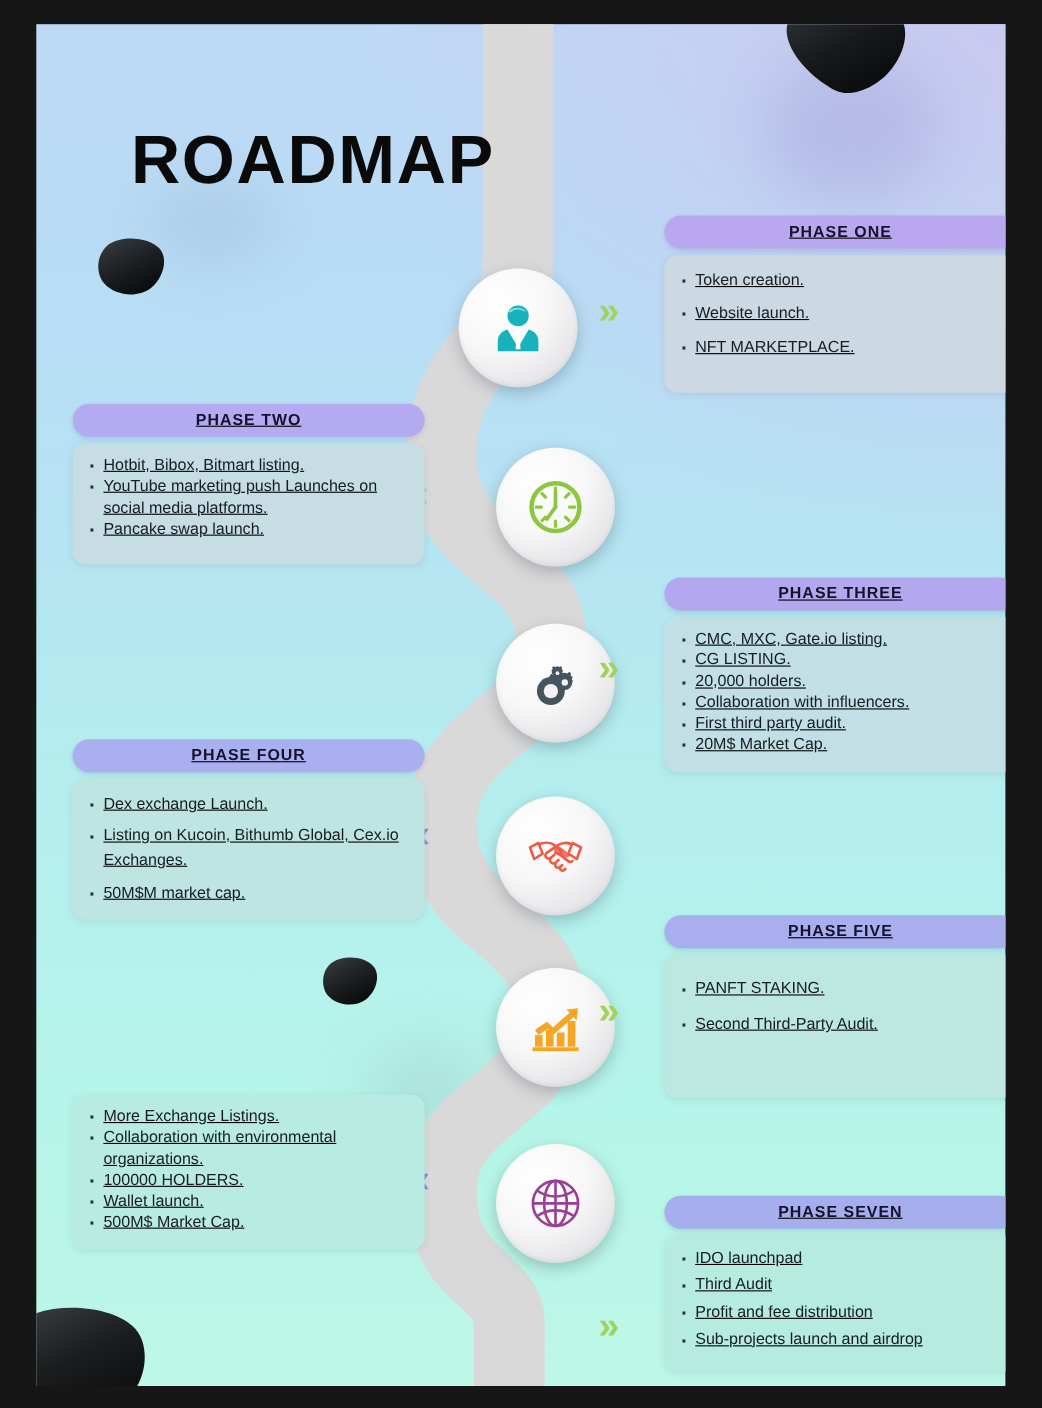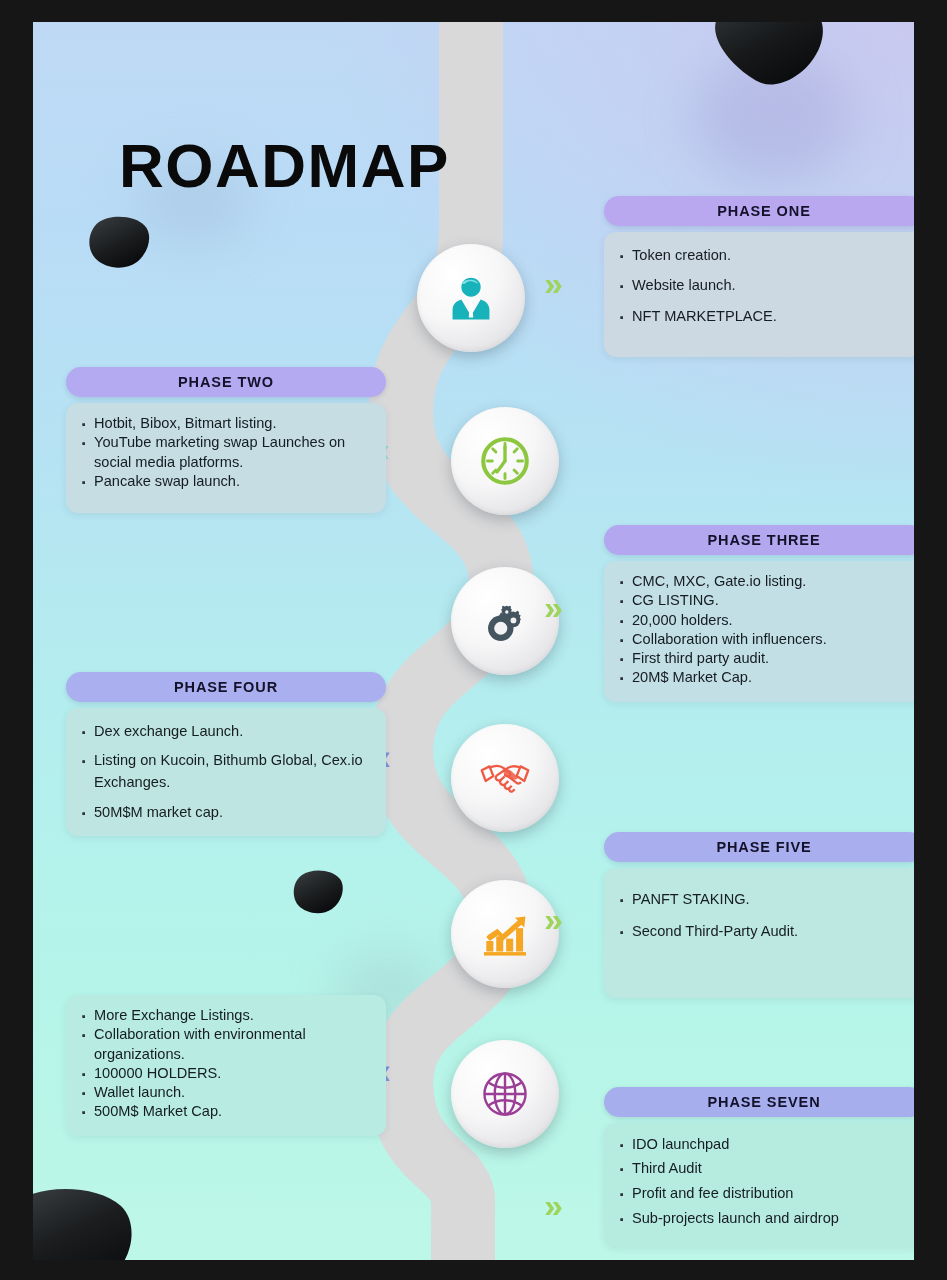--- a/index.html
+++ b/index.html
@@ -52,21 +52,21 @@
     background:radial-gradient(circle at 34% 28%, #ffffff 0%, #f7f7f8 44%, #e2e2e5 82%, #d2d2d7 100%);
     box-shadow:0 5px 14px rgba(40,50,60,.26), inset 0 -2px 5px rgba(0,0,0,.05);
     display:flex; align-items:center; justify-content:center;
   }
   .node svg { display:block; }
 
   
   .chev { position:absolute; font-weight:700; line-height:1; user-select:none; }
 
   
-  .phase { position:absolute; width:320px; }
+  .phase { position:absolute; width:320px;text-decoration:underline; }
   .phase-head {
     height:30px;
     border-radius:15px;
     display:flex; align-items:center; justify-content:center;
     font-size:14.5px; font-weight:700; letter-spacing:.9px;
     color:#14122b;
     box-shadow:0 2px 5px rgba(60,60,110,.16);
   }
   .phase-body {
     margin-top:6px;
@@ -84,21 +84,21 @@
   }
   .phase-body li::before {
     content:"\00B7";
     position:absolute; left:3px; top:-2px;
     font-size:19px; font-weight:700; color:#2a3139;
   }
 
   
   #title {
     position:absolute;
-    left:86px; top:108px;
+    left:86px; top:88px;
     font-size:62px;
     font-weight:800;
     letter-spacing:1.5px;
     color:#0a0a0a;
   }
 </style>
 </head>
 <body>
 
 <div id="canvas">
@@ -296,21 +296,21 @@
           <li>NFT MARKETPLACE.</li>
         </ul>
       </div>
     </div>
 
     <div class="phase" style="left:33px; top:345px;">
       <div class="phase-head" style="background: rgb(179, 170, 242);">PHASE TWO</div>
       <div class="phase-body" style="min-height: 110px; padding-top: 11px; background: rgb(198, 221, 228);">
         <ul>
           <li>Hotbit, Bibox, Bitmart listing.</li>
-          <li>YouTube marketing swap Launches on social media platforms.</li>
+          <li>YouTube marketing push Launches on social media platforms.</li>
           <li>Pancake swap launch.</li>
         </ul>
       </div>
     </div>
 
     <div class="phase" style="left:571px; top:490px;margin-top:13px;">
       <div class="phase-head" style="background: rgb(179, 168, 240);">PHASE THREE</div>
       <div class="phase-body" style="padding-top: 11px; background: rgb(195, 223, 230);">
         <ul>
           <li>CMC, MXC, Gate.io listing.</li>

